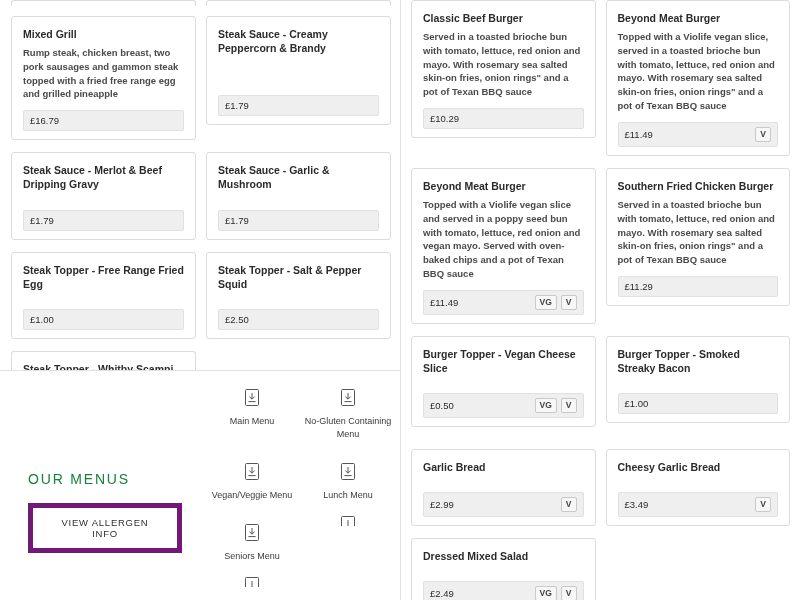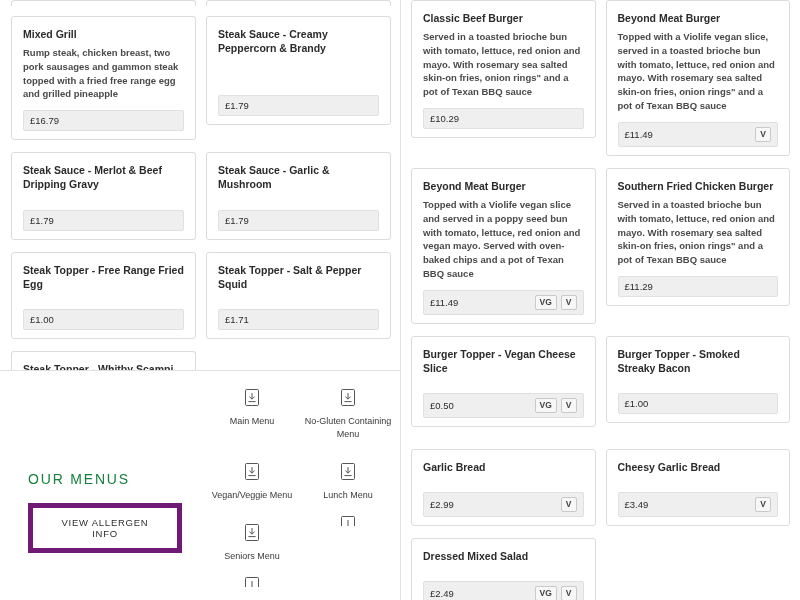--- a/index.html
+++ b/index.html
@@ -205,21 +205,21 @@
           <div class="card-title">Steak Topper - Free Range Fried Egg</div>
           <div class="price-row" style="margin-top:18px;">
             <span class="price">£1.00</span>
           </div>
         </div>
       </div>
       <div class="gcol">
         <div class="card">
           <div class="card-title">Steak Topper - Salt &amp; Pepper Squid</div>
           <div class="price-row" style="margin-top:18px;">
-            <span class="price">£1.71</span>
+            <span class="price">£2.50</span>
           </div>
         </div>
       </div>
     </div>
 
     <div class="grid2">
       <div class="gcol">
         <div class="card" style="border-bottom:none;border-radius:3px 3px 0 0;margin-bottom:0;padding-bottom:14px;">
           <div class="card-title">Steak Topper - Whitby Scampi</div>
         </div>

